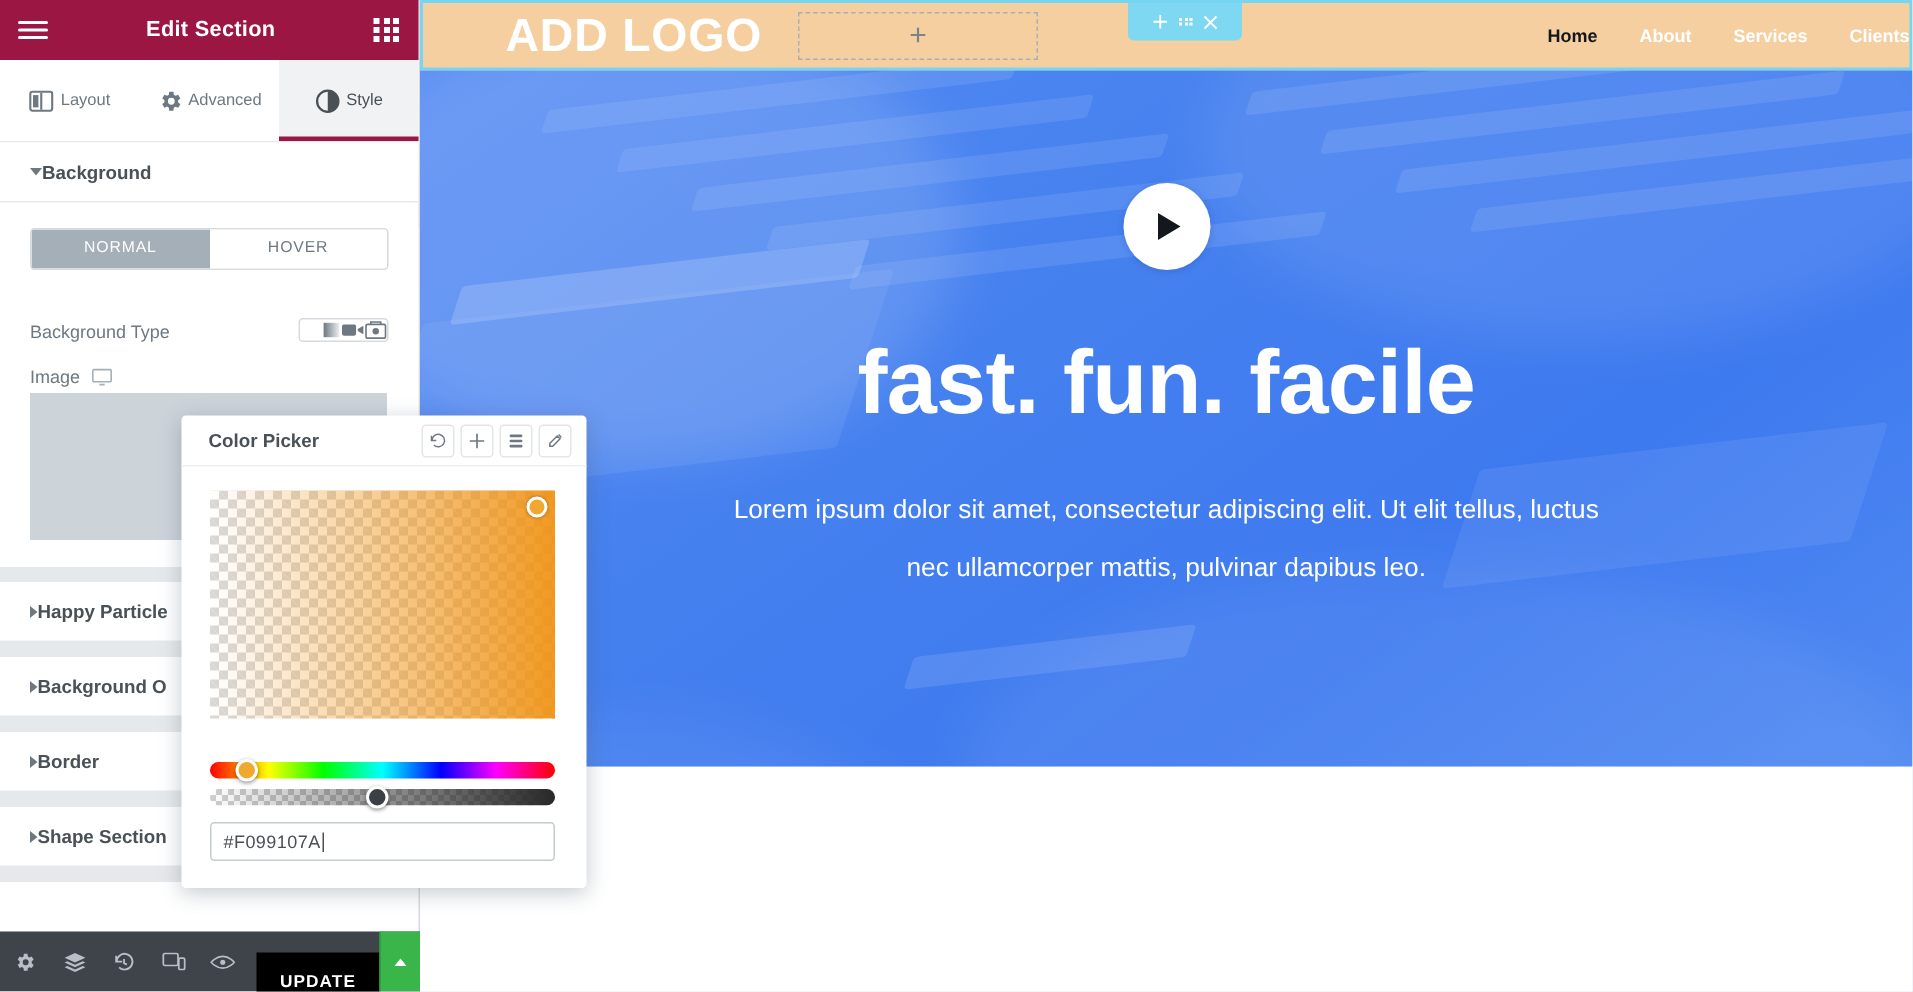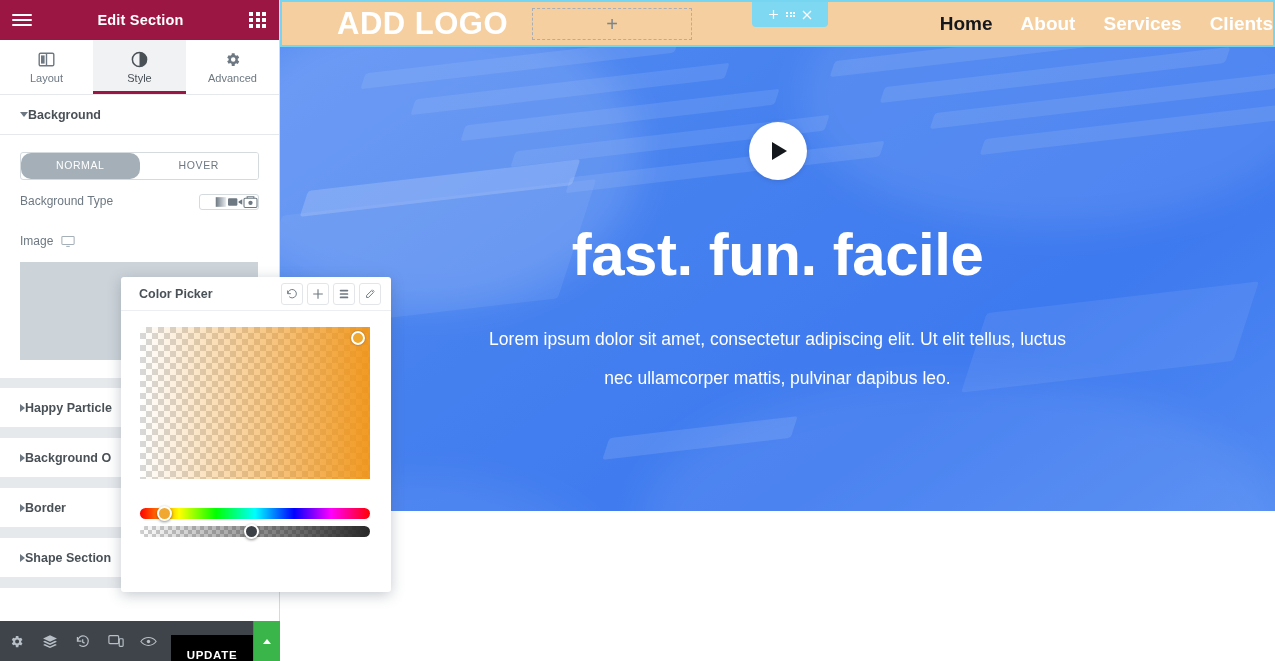--- a/index.html
+++ b/index.html
@@ -30,21 +30,21 @@
   }
   .hamburger { width: 20px; display: flex; flex-direction: column; gap: 3px; cursor: pointer; }
   .hamburger i { display: block; height: 2px; background: #fff; border-radius: 1px; }
   .grid9 { width: 18px; display: grid; grid-template-columns: repeat(3,1fr);
            grid-template-rows: repeat(3,1fr); gap: 2px; cursor: pointer; }
   .grid9 i { display: block; width: 4px; height: 4px; background: #fff; }
 
   
   #panel-tabs { display: flex; height: 55px; border-bottom: 1px solid #e6e9ec; background: #fff; }
   .ptab {
-    flex: 1; display: flex; flex-direction: column; align-items: center;
+    flex: 1; display: flex; align-items: center;
     justify-content: center; gap: 4px; cursor: pointer; position: relative;
     color: #6d7882; font-size: 11px;
   }
   .ptab .ico { height: 18px; display: flex; align-items: center; }
   .ptab.active { background: #f1f2f3; color: #495157; }
   .ptab.active:after {
     content: ''; position: absolute; left: 0; right: 0; bottom: 0;
     height: 3px; background: #9b1642;
   }
 
@@ -62,23 +62,23 @@
   .sec-gap { height: 10px; background: #e6e9ec; }
 
   #controls { padding: 0 20px; background: #fff; }
 
   
   .seg { display: flex; margin: 17px 0 14px; border: 1px solid #d5dadf; border-radius: 3px; overflow: hidden; }
   .seg > div {
     flex: 1; height: 26px; line-height: 25px; text-align: center;
     font-size: 10.5px; letter-spacing: .6px; cursor: pointer; color: #6d7882; background: #fff;
   }
-  .seg > div.on { background: #a4afb7; color: #fff; border-radius: 10px; }
-
-  .row { display: flex; align-items: flex-start; min-height: 34px; margin-bottom: 6px; }
+  .seg > div.on { background: #a4afb7; color: #fff; }
+
+  .row { display: flex; align-items: flex-end; min-height: 34px; margin-bottom: 6px; }
   .row .lab { font-size: 12px; color: #6d7882; flex: 1; display: flex; align-items: center; gap: 8px; }
   .btn-grp { display: flex; border: 1px solid #d5dadf; border-radius: 3px; overflow: hidden; }
   .swatch-grp { display: flex; border: 1px solid #d5dadf; border-radius: 3px; overflow: hidden; }
   .swatch-grp .gl { width: 27px; height: 26px; display: flex; align-items: center;
                     justify-content: center; color: #6d7882; cursor: pointer; background:#fff; }
   .swatch {
     width: 27px; height: 26px; cursor: pointer; border-left: 1px solid #d5dadf;
     background-image:
       linear-gradient(var(--sw), var(--sw)),
       linear-gradient(45deg, #ccc 25%, transparent 25%, transparent 75%, #ccc 75%),
@@ -187,21 +187,21 @@
   #logo-text {
     font-size: 31px; font-weight: bold; color: #fff; letter-spacing: .5px;
     margin-left: 55px;
   }
   #logo-drop {
     width: 160px; height: 32px; margin-left: 24px;
     border: 1px dashed #a9afb5; display: flex; align-items: center; justify-content: center;
     color: #7b848c; font-size: 20px; line-height: 1;
   }
   #nav-menu { margin-left: auto; display: flex; align-items: center; gap: 28px; padding-right: 0; }
-  #nav-menu .nav-item { font-size: 19px; font-weight: bold; color: #fff; cursor: pointer; white-space: nowrap; }
+  #nav-menu .nav-item { font-size: 12px; font-weight: bold; color: #fff; cursor: pointer; white-space: nowrap; }
   #nav-menu .nav-item.active { color: #14181c; }
   #section-tab {
     position: absolute; left: 470px; top: 0; width: 76px; height: 25px;
     background: #7fd8f2; display: flex; align-items: center; justify-content: center; gap: 7px;
     border-bottom-left-radius: 4px; border-bottom-right-radius: 4px;
     z-index: 5;
   }
   #section-tab .ti { color: #fff; cursor: pointer; display: flex; align-items: center; }
   .dots6 { display: grid; grid-template-columns: repeat(3, 2px); grid-template-rows: repeat(2, 2px);
            gap: 1.5px; }
@@ -343,36 +343,36 @@
       <div class="ptab">
         <span class="ico">
           <svg width="17" height="17" viewBox="0 0 17 17">
               <rect x="1.2" y="2.2" width="14.6" height="12.6" rx="1.4" fill="none" stroke="#6d7882" stroke-width="1.4"></rect>
               <path d="M8.5 2.8v11.4" stroke="#6d7882" stroke-width="1.4"></path>
               <rect x="3" y="4.4" width="3.6" height="8.2" fill="#6d7882"></rect>
             </svg>
         </span>
         <span>Layout</span>
       </div>
+      <div class="ptab">
+        <span class="ico">
+          <svg width="17" height="17" viewBox="0 0 24 24" fill="#6d7882">
+              <path d="M19.4 13a7.6 7.6 0 0 0 0-2l2.1-1.6-2-3.5L17 6.8a7.7 7.7 0 0 0-1.7-1L15 3h-4l-.3 2.8c-.6.2-1.2.6-1.7 1L6.5 5.9l-2 3.5L6.6 11a7.6 7.6 0 0 0 0 2l-2.1 1.6 2 3.5 2.5-1.1c.5.4 1 .7 1.7 1L11 21h4l.3-2.8c.6-.3 1.2-.6 1.7-1l2.5 1 2-3.4zM13 15.2A3.2 3.2 0 1 1 16.2 12 3.2 3.2 0 0 1 13 15.2z"></path>
+            </svg>
+        </span>
+        <span>Advanced</span>
+      </div>
       <div class="ptab active">
         <span class="ico">
           <svg width="17" height="17" viewBox="0 0 17 17">
               <circle cx="8.5" cy="8.5" r="7.1" fill="none" stroke="#495157" stroke-width="1.5"></circle>
               <path d="M8.5 1.4a7.1 7.1 0 0 1 0 14.2z" fill="#495157"></path>
             </svg>
         </span>
         <span>Style</span>
-      </div>
-      <div class="ptab">
-        <span class="ico">
-          <svg width="17" height="17" viewBox="0 0 24 24" fill="#6d7882">
-              <path d="M19.4 13a7.6 7.6 0 0 0 0-2l2.1-1.6-2-3.5L17 6.8a7.7 7.7 0 0 0-1.7-1L15 3h-4l-.3 2.8c-.6.2-1.2.6-1.7 1L6.5 5.9l-2 3.5L6.6 11a7.6 7.6 0 0 0 0 2l-2.1 1.6 2 3.5 2.5-1.1c.5.4 1 .7 1.7 1L11 21h4l.3-2.8c.6-.3 1.2-.6 1.7-1l2.5 1 2-3.4zM13 15.2A3.2 3.2 0 1 1 16.2 12 3.2 3.2 0 0 1 13 15.2z"></path>
-            </svg>
-        </span>
-        <span>Advanced</span>
       </div>
     </div>
 
     <div class="sec-head">
       <span class="caret-d"></span>
       <span>Background</span>
     </div>
 
     <div id="controls">
       <div class="seg">
@@ -492,20 +492,24 @@
     </div>
 
     <div class="sl" id="hue-sl">
       <div class="sl-handle" id="hue-handle"></div>
     </div>
 
     <div class="sl" id="alpha-sl">
       <div class="sl-handle" id="alpha-handle"></div>
     </div>
 
+    <div id="hexbox">
+      <span>#F099107A</span>
+      <span class="caretbar"></span>
+    </div>
   </div>
 
   <div id="footer">
     <span class="fico">
       <svg width="15" height="15" viewBox="0 0 24 24" fill="#b8bfc6">
           <path d="M19.4 13a7.6 7.6 0 0 0 0-2l2.1-1.6-2-3.5L17 6.8a7.7 7.7 0 0 0-1.7-1L15 3h-4l-.3 2.8c-.6.2-1.2.6-1.7 1L6.5 5.9l-2 3.5L6.6 11a7.6 7.6 0 0 0 0 2l-2.1 1.6 2 3.5 2.5-1.1c.5.4 1 .7 1.7 1L11 21h4l.3-2.8c.6-.3 1.2-.6 1.7-1l2.5 1 2-3.4zM13 15.2A3.2 3.2 0 1 1 16.2 12 3.2 3.2 0 0 1 13 15.2z"></path>
         </svg>
     </span>
     <span class="fico">
       <svg width="16" height="15" viewBox="0 0 18 16" fill="#b8bfc6">

